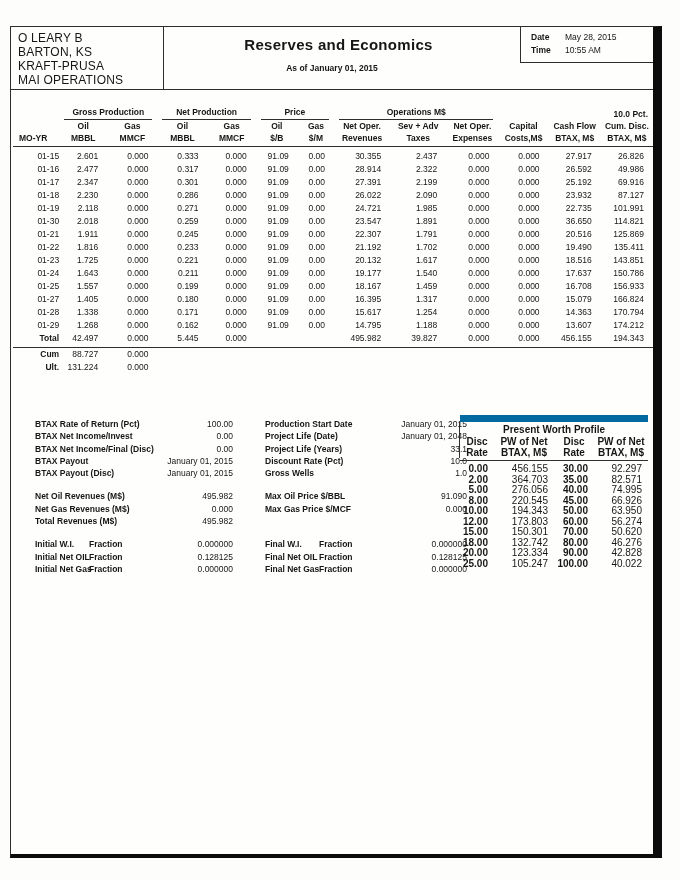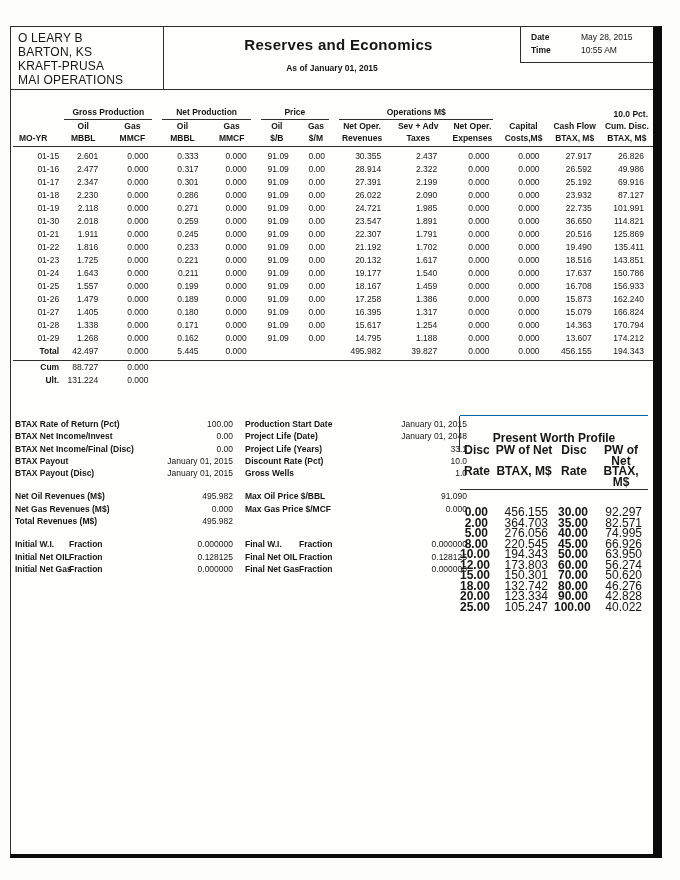--- a/index.html
+++ b/index.html
@@ -37,21 +37,21 @@
     position:absolute; left:0; right:0; top:36px;
     text-align:center; font-size:8.5px; font-weight:700;
   }
   .datetime-box {
     position:absolute; right:0; top:0; width:133px; height:36px;
     border-left:1px solid #2e2e2e; border-bottom:1px solid #2e2e2e;
     padding:4px 8px 0 10px; font-size:8.5px; line-height:13px;
   }
   .dt-row { display:flex; }
   .dt-label { width:34px; font-weight:700; }
-  .dt-value { font-weight:400;margin-left:16px; }
+  .dt-value { font-weight:400; }
 
   
   .main-table {
     position:absolute; left:2px; top:76px; width:640px;
     border-collapse:collapse; table-layout:fixed;
     font-size:8.5px;
   }
   .main-table col.c1{width:46px}.main-table col.c2{width:48px}.main-table col.c3{width:50px}
   .main-table col.c4{width:50px}.main-table col.c5{width:48px}.main-table col.c6{width:42px}
   .main-table col.c7{width:36px}.main-table col.c8{width:56px}.main-table col.c9{width:56px}
@@ -73,35 +73,35 @@
   .main-table tr.cum-row td { line-height:12.5px; }
   .main-table tr.cum-row:first-of-type td { padding-top:2px; }
 
   
   .stats {
     position:absolute; left:4px; top:391px; width:452px;
     font-size:8.5px; line-height:12.3px;
   }
   .stat-group { margin-bottom:11px; }
   .stat-row { display:grid; grid-template-columns:142px 76px 12px 130px 92px; }
-  .stat-row .l-name, .stat-row .m-name { font-weight:700; white-space:nowrap; }
+  .stat-row .l-name, .stat-row .m-name { font-weight:700; white-space:nowrap;margin-left:20px; }
   .stat-row .l-val, .stat-row .m-val { text-align:right; font-weight:400; white-space:nowrap; }
   .frac-name { display:inline-block; width:54px; font-weight:700; }
 
   
   .pw {
     position:absolute; right:5px; top:388px; width:188px;
-    border-top:1px solid #0369a1;
-    font-size:12px; line-height:12.3px; padding-top:16px;
+    border-top:7px solid #0369a1;
+    font-size:10px; line-height:12.3px; padding-top:2px;
   }
   .pw::before { content:""; position:absolute; left:-1px; top:0; width:1px; height:36px; background:#2e2e2e; }
   .pw-title { text-align:center; font-weight:700; margin-bottom:1px; }
   .pw-grid-row { display:grid; grid-template-columns:34px 60px 40px 54px; }
   .pw-grid-row span { text-align:center; font-weight:700; line-height:10.5px; }
-  .pw-head-block { border-bottom:1px solid #2e2e2e; padding-bottom:2px; margin-bottom:17px; }
+  .pw-head-block { border-bottom:1px solid #2e2e2e; padding-bottom:2px; margin-bottom:3px; }
   .pw-data .pw-grid-row span { text-align:right; padding-right:6px; }
   .pw-data .pw-grid-row span.disc { font-weight:700; }
   .pw-data .pw-grid-row span.val { font-weight:400; }
 </style>
 </head>
 <body>
 
 <div class="page">
   <div class="frame">
 
@@ -353,35 +353,20 @@
             <td class="num">91.09</td>
             <td class="num">0.00</td>
             <td class="num">18.167</td>
             <td class="num">1.459</td>
             <td class="num">0.000</td>
             <td class="num">0.000</td>
             <td class="num">16.708</td>
             <td class="num">156.933</td>
           </tr>
           <tr class="data-row">
-            <td class="lbl">01-26</td>
-            <td class="num">1.479</td>
-            <td class="num">0.000</td>
-            <td class="num">0.189</td>
-            <td class="num">0.000</td>
-            <td class="num">91.09</td>
-            <td class="num">0.00</td>
-            <td class="num">17.258</td>
-            <td class="num">1.386</td>
-            <td class="num">0.000</td>
-            <td class="num">0.000</td>
-            <td class="num">15.873</td>
-            <td class="num">162.240</td>
-          </tr>
-          <tr class="data-row">
             <td class="lbl">01-27</td>
             <td class="num">1.405</td>
             <td class="num">0.000</td>
             <td class="num">0.180</td>
             <td class="num">0.000</td>
             <td class="num">91.09</td>
             <td class="num">0.00</td>
             <td class="num">16.395</td>
             <td class="num">1.317</td>
             <td class="num">0.000</td>

